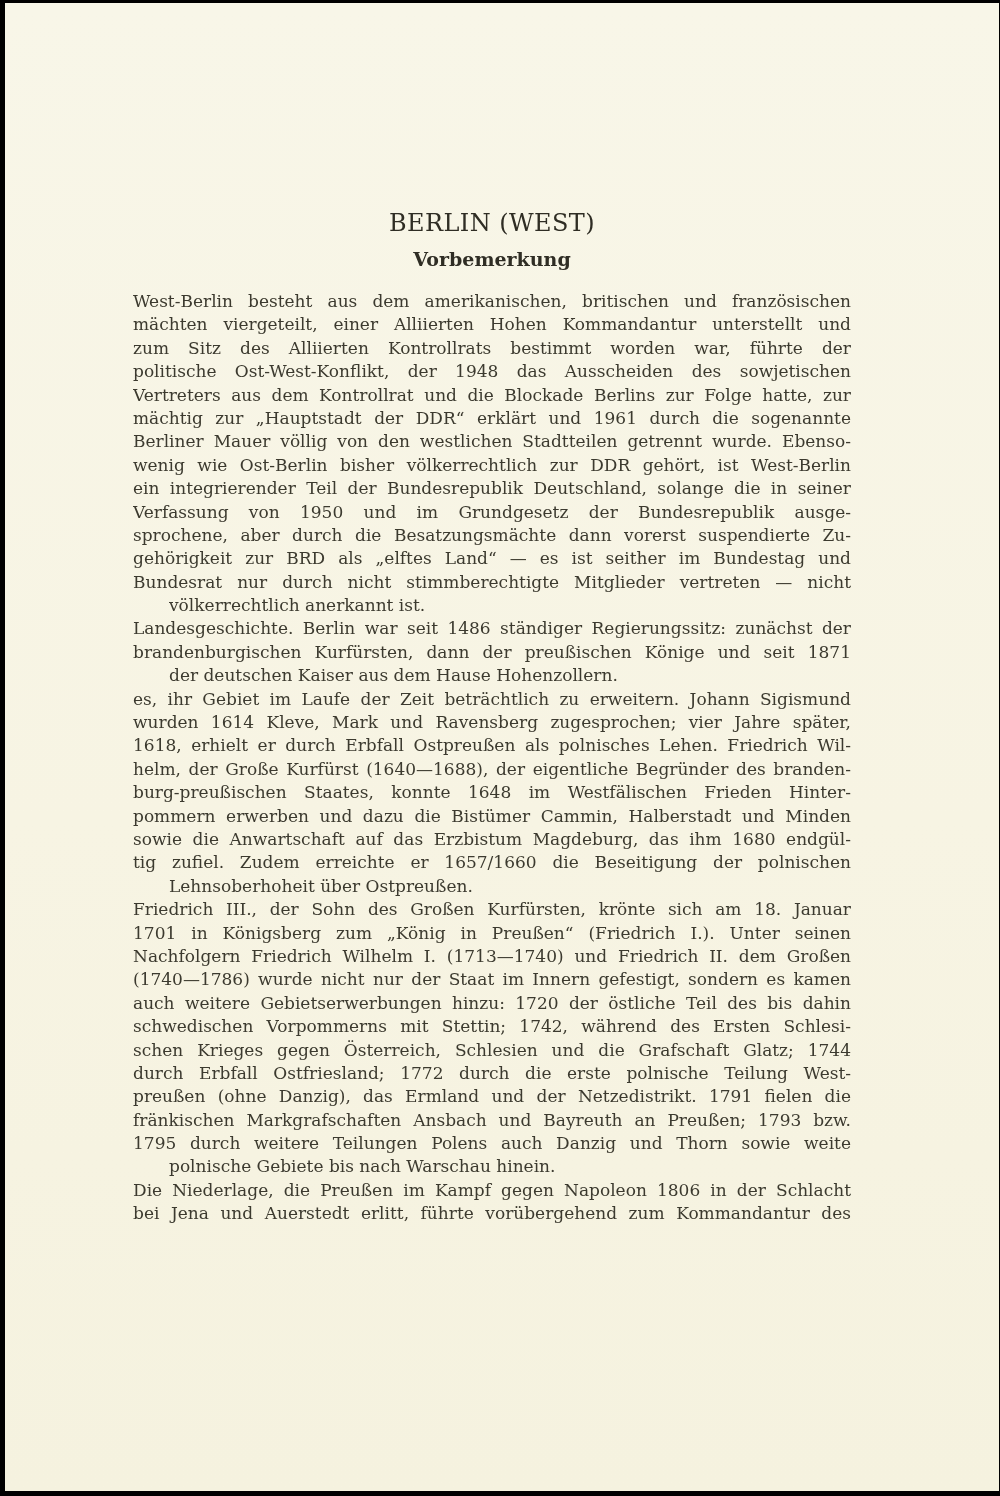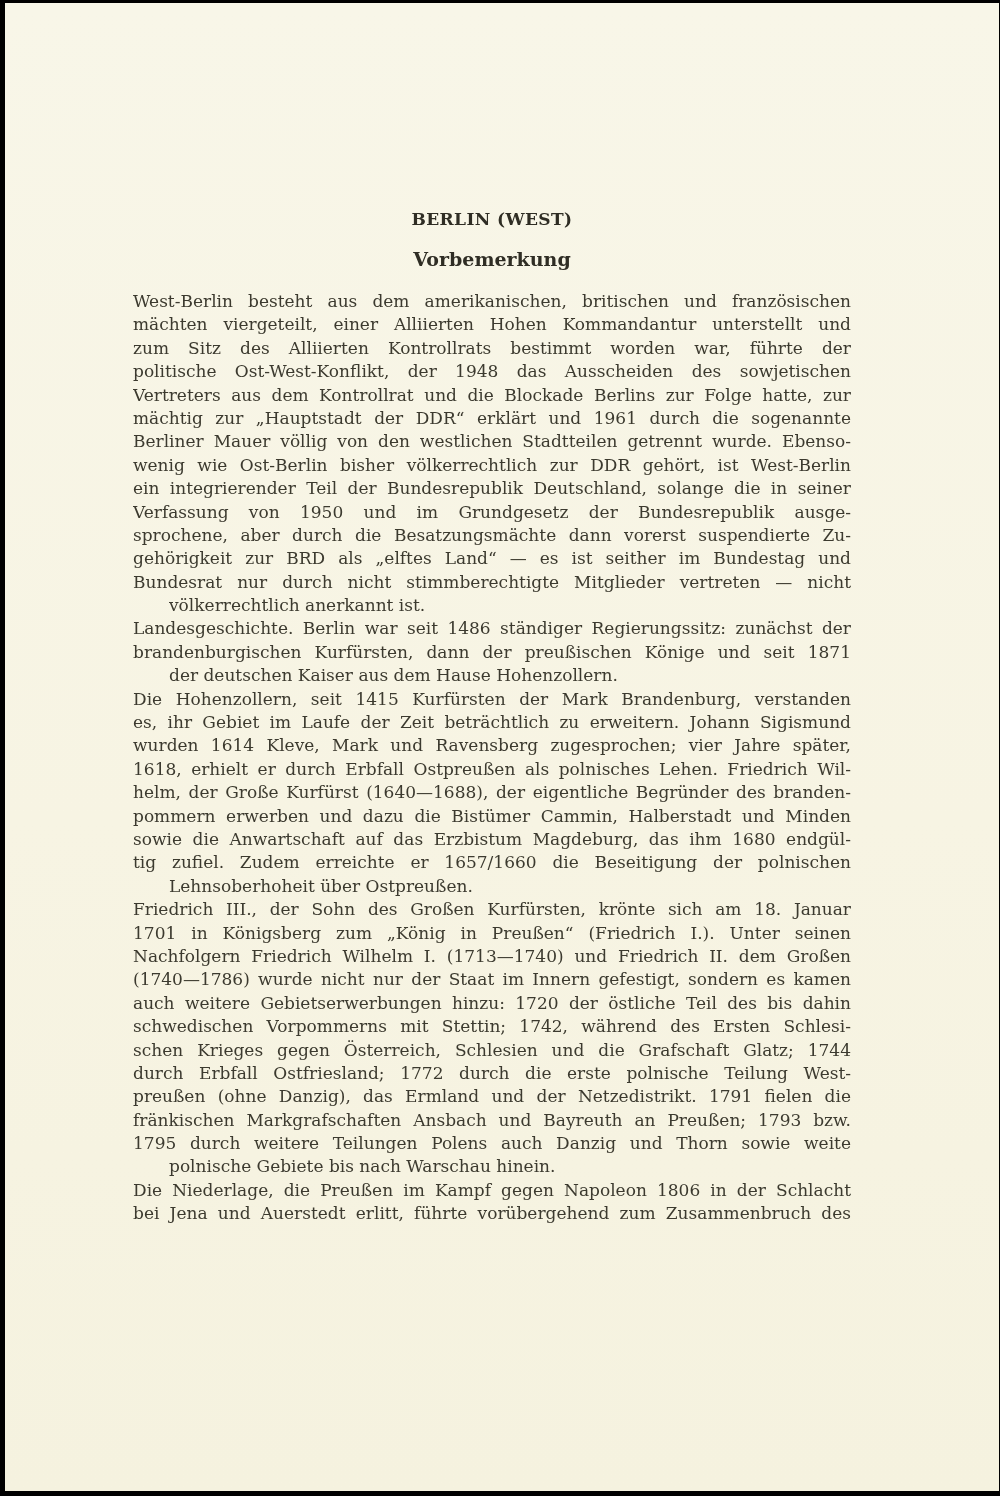--- a/index.html
+++ b/index.html
@@ -26,22 +26,22 @@
     right: 1px;
     bottom: 5px;
     background: linear-gradient(180deg, #f8f6e8 0%, var(--paper, #f7f4e3) 55%, #f5f2df 100%);
   }
   .title {
     position: absolute;
     top: 206px;
     left: 128px;
     width: 718px;
     text-align: center;
-    font-size: 17px;
-    font-weight: bold;
+    font-size: 24px;
+    font-weight: normal;
     letter-spacing: 0.4px;
     color: var(--ink-heading, #2f2d24);
   }
   .subtitle {
     position: absolute;
     top: 245px;
     left: 128px;
     width: 718px;
     text-align: center;
     font-size: 19px;
@@ -94,25 +94,25 @@
           <div class="line">gehörigkeit zur BRD als „elftes Land“ — es ist seither im Bundestag und</div>
           <div class="line">Bundesrat nur durch nicht stimmberechtigte Mitglieder vertreten — nicht</div>
           <div class="line line-last">völkerrechtlich anerkannt ist.</div>
         </div>
         <div class="paragraph">
           <div class="line">Landesgeschichte. Berlin war seit 1486 ständiger Regierungssitz: zunächst der</div>
           <div class="line">brandenburgischen Kurfürsten, dann der preußischen Könige und seit 1871</div>
           <div class="line line-last">der deutschen Kaiser aus dem Hause Hohenzollern.</div>
         </div>
         <div class="paragraph">
-          <div class="line">Die Hohenzollern, seit 1415 Kurfürsten der Mark Brandenburg, verstanden</div>
           <div class="line">es, ihr Gebiet im Laufe der Zeit beträchtlich zu erweitern. Johann Sigismund</div>
           <div class="line">wurden 1614 Kleve, Mark und Ravensberg zugesprochen; vier Jahre später,</div>
           <div class="line">1618, erhielt er durch Erbfall Ostpreußen als polnisches Lehen. Friedrich Wil-</div>
           <div class="line">helm, der Große Kurfürst (1640—1688), der eigentliche Begründer des branden-</div>
+          <div class="line">burg-preußischen Staates, konnte 1648 im Westfälischen Frieden Hinter-</div>
           <div class="line">pommern erwerben und dazu die Bistümer Cammin, Halberstadt und Minden</div>
           <div class="line">sowie die Anwartschaft auf das Erzbistum Magdeburg, das ihm 1680 endgül-</div>
           <div class="line">tig zufiel. Zudem erreichte er 1657/1660 die Beseitigung der polnischen</div>
           <div class="line line-last">Lehnsoberhoheit über Ostpreußen.</div>
         </div>
         <div class="paragraph">
           <div class="line">Friedrich III., der Sohn des Großen Kurfürsten, krönte sich am 18. Januar</div>
           <div class="line">1701 in Königsberg zum „König in Preußen“ (Friedrich I.). Unter seinen</div>
           <div class="line">Nachfolgern Friedrich Wilhelm I. (1713—1740) und Friedrich II. dem Großen</div>
           <div class="line">(1740—1786) wurde nicht nur der Staat im Innern gefestigt, sondern es kamen</div>
@@ -120,17 +120,17 @@
           <div class="line">schwedischen Vorpommerns mit Stettin; 1742, während des Ersten Schlesi-</div>
           <div class="line">schen Krieges gegen Österreich, Schlesien und die Grafschaft Glatz; 1744</div>
           <div class="line">durch Erbfall Ostfriesland; 1772 durch die erste polnische Teilung West-</div>
           <div class="line">preußen (ohne Danzig), das Ermland und der Netzedistrikt. 1791 fielen die</div>
           <div class="line">fränkischen Markgrafschaften Ansbach und Bayreuth an Preußen; 1793 bzw.</div>
           <div class="line">1795 durch weitere Teilungen Polens auch Danzig und Thorn sowie weite</div>
           <div class="line line-last">polnische Gebiete bis nach Warschau hinein.</div>
         </div>
         <div class="paragraph">
           <div class="line">Die Niederlage, die Preußen im Kampf gegen Napoleon 1806 in der Schlacht</div>
-          <div class="line">bei Jena und Auerstedt erlitt, führte vorübergehend zum Zusammenbruch des</div>
+          <div class="line">bei Jena und Auerstedt erlitt, führte vorübergehend zum Kommandantur des</div>
         </div>
       </div>
   </div>
 </div>
 
 </body></html>

